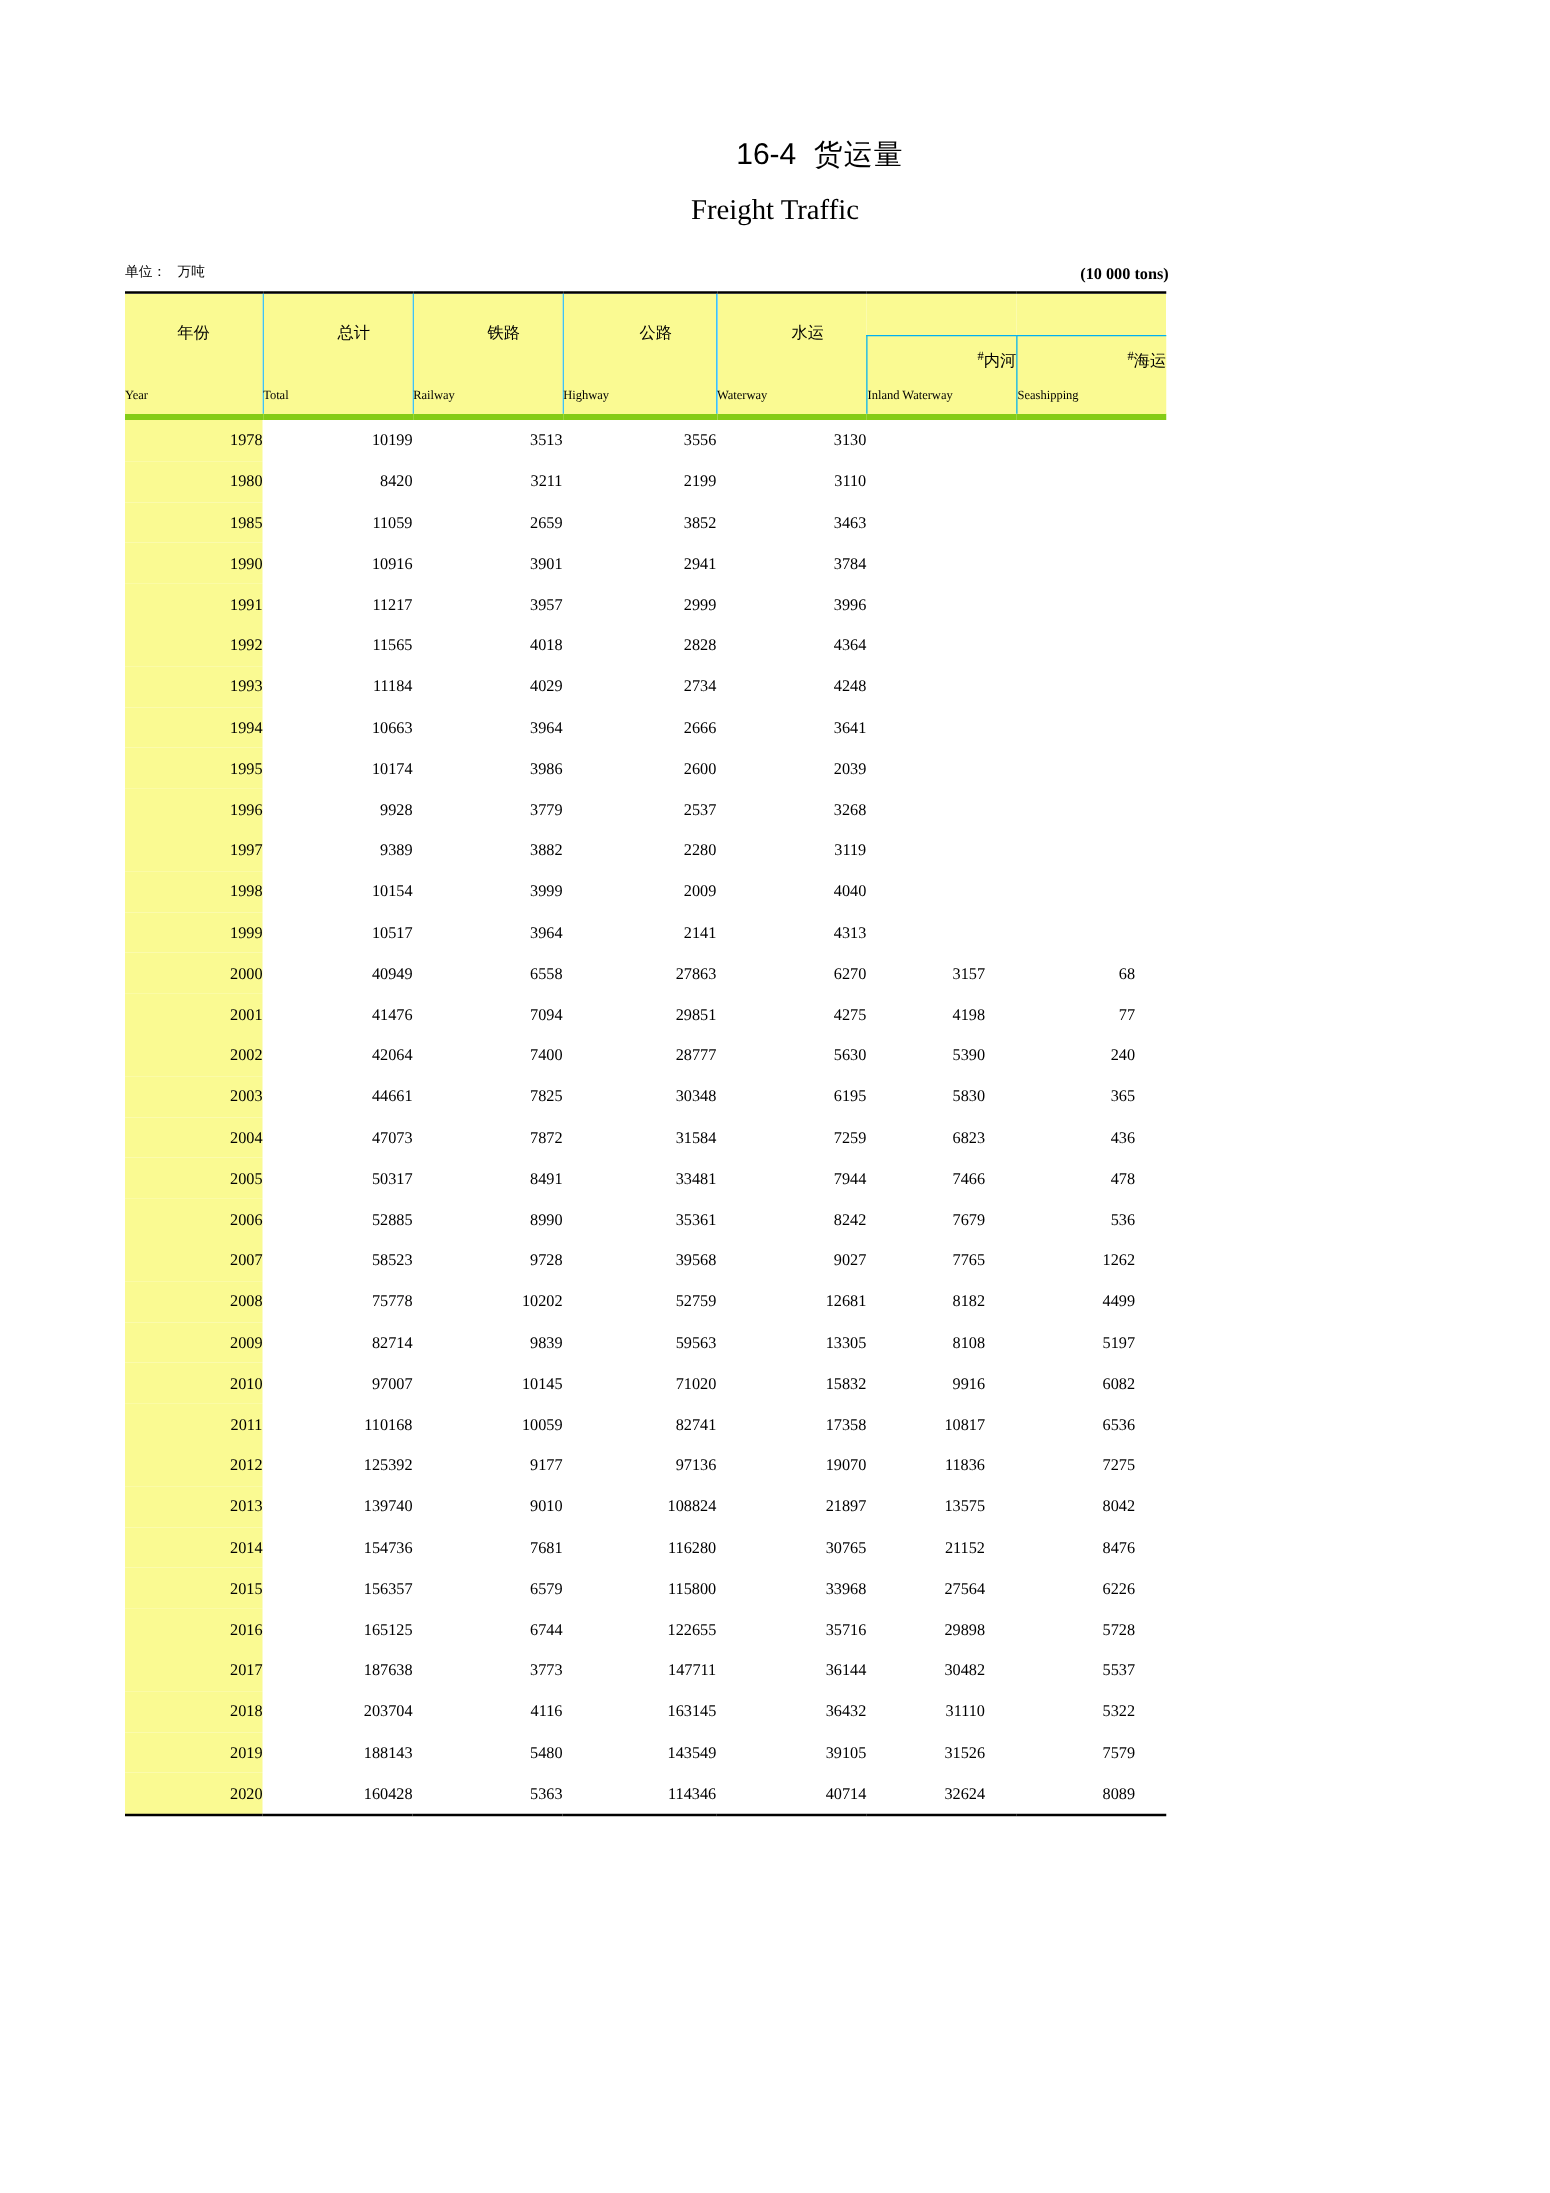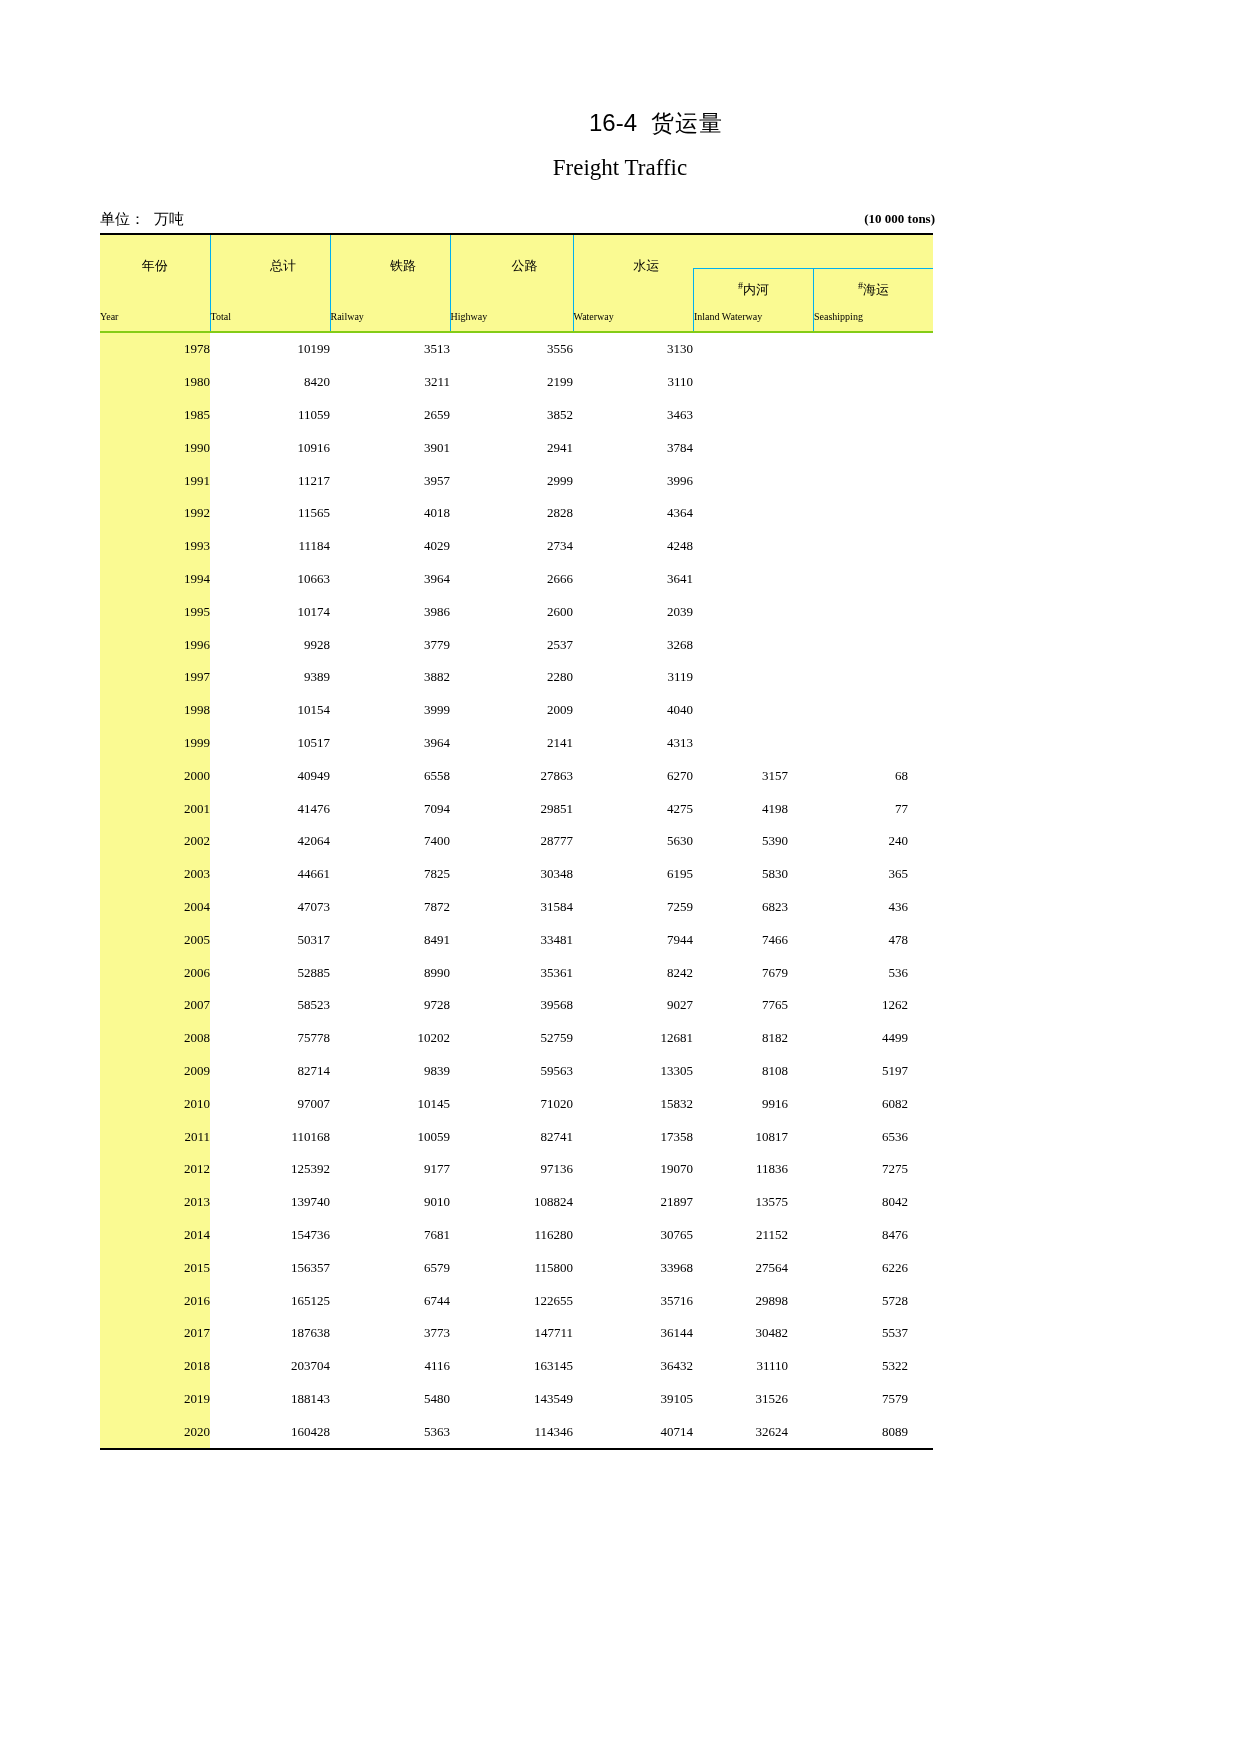--- a/index.html
+++ b/index.html
@@ -49,21 +49,21 @@
     width: 1240px;
     text-align: center;
     font-size: 23px;
   }
 
   
   .unit-left {
     position: absolute;
     left: 100px; top: 210px;
     font-family: "DejaVu Sans", "Liberation Sans", sans-serif;
-    font-size: 15px;
+    font-size: 11px;
   }
   .unit-left .sp { display:inline-block; width:9px; }
   .unit-right {
     position: absolute;
     right: 305px; top: 211px;
     font-family: "Liberation Serif", serif;
     font-size: 13px;
     font-weight: bold;
   }
 
@@ -82,21 +82,21 @@
   table.ft td, table.ft th {
     padding: 0;
     margin: 0;
     font-weight: normal;
   }
 
   
   .hdr-row td {
     background: #fafa92;
     border-top: 2px solid #000;
-    border-bottom: 2px solid #84cc16;
+    border-bottom: 5px solid #84cc16;
     height: 96px;
     vertical-align: top;
     position: relative;
   }
   .hdr-row td.divider { border-left: 1px solid #00b0f0; padding-left: 26px; }
 
   .h-zh {
     display: block;
     text-align: center;
     font-family: "DejaVu Sans", "Liberation Sans", sans-serif;
@@ -118,21 +118,21 @@
 
   
   .subcell {
     position: absolute;
     left: 0; top: 33px; right: 0; bottom: 0;
     border-top: 1px solid #00b0f0;
     border-left: 1px solid #00b0f0;
     background: #fafa92;
   }
   .subcell.last { border-right: none; }
-  .subcell .h-zh { padding-top: 11px; }
+  .subcell .h-zh { padding-top: 11px; text-align: right; }
 
   
   tr.data td {
     height: 32.8px;
     font-size: 13px;
     font-family: "Liberation Serif", serif;
     vertical-align: middle;
   }
   td.year {
     background: #fafa92;

